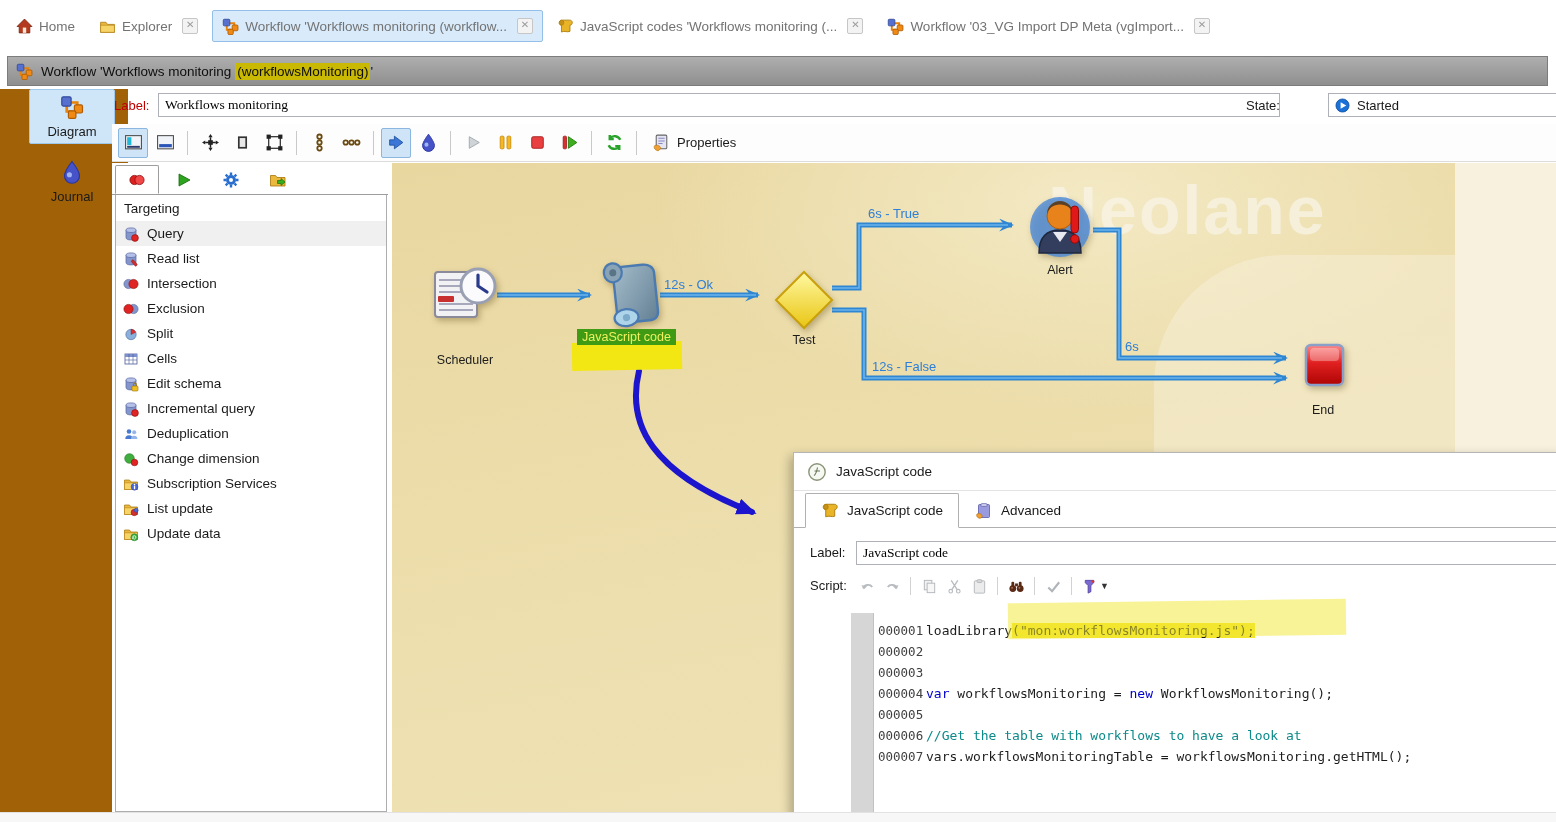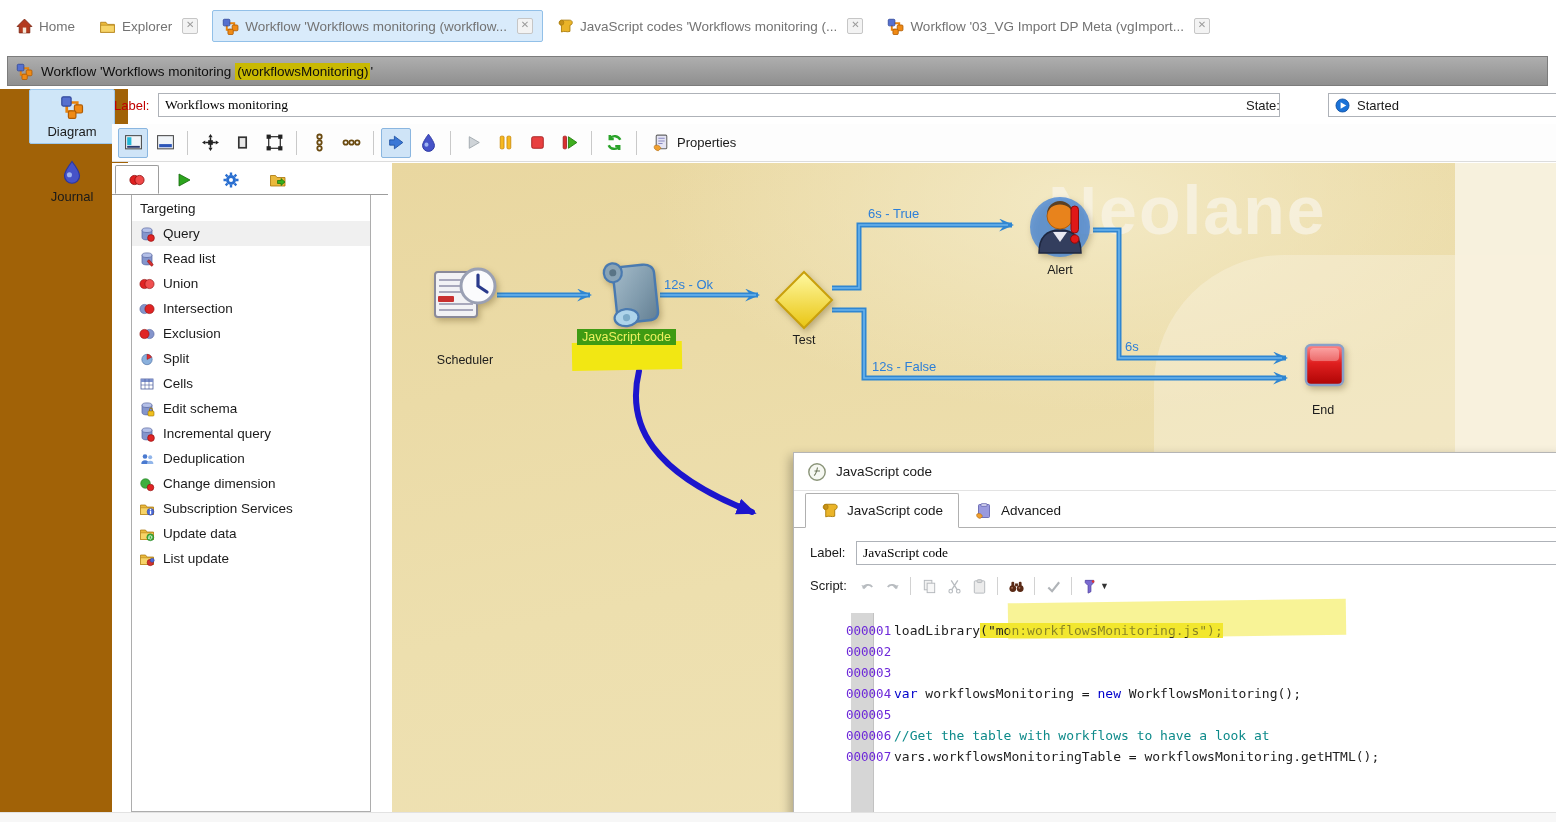--- a/index.html
+++ b/index.html
@@ -56,21 +56,21 @@
   .props-btn{display:flex;align-items:center;gap:6px;padding:0 8px;height:28px;}
   .props-btn .icon-slot{width:19px;height:19px;}
 
   
   .palette{position:absolute;left:112px;top:163px;width:278px;height:649px;background:#fff;box-sizing:border-box;}
   .pal-tabs{display:flex;gap:3px;height:29px;padding:2px 0 0 3px;border-bottom:1px solid #9d9d9d;margin-right:2px;}
   .pal-tab{width:42px;height:27px;display:flex;align-items:center;justify-content:center;
            border:1px solid transparent;border-radius:2px 2px 0 0;}
   .pal-tab.active{background:#fff;border-color:#9d9d9d;border-bottom-color:#fff;margin-bottom:-1px;}
   .pal-tab .icon-slot{width:18px;height:18px;}
-  .pal-list{margin:0 19px;border:1px solid #adadad;border-top:none;height:calc(100% - 32px);
+  .pal-list{margin:0 3px;border:1px solid #adadad;border-top:none;height:calc(100% - 32px);
             background:#fff;overflow:hidden;box-sizing:border-box;}
   .pal-header{padding:6px 8px 5px 8px;font-size:13.5px;}
   .pal-item{display:flex;align-items:center;gap:8px;height:25px;padding-left:7px;font-size:13.5px;cursor:default;}
   .pal-item.hover{background:#f0f0f0;}
   .pal-item .icon-slot{width:16px;height:16px;}
 
   
   .canvas{position:absolute;left:392px;top:163px;width:1164px;height:649px;overflow:hidden;
           background:radial-gradient(ellipse 620px 300px at 60% 6%, #f3e9c4 0%, rgba(243,233,196,0) 70%),
                      linear-gradient(168deg,#e9d7a0 0%,#eddfae 55%,#efe2b6 100%);}
@@ -109,21 +109,21 @@
   #dlg-label-input{left:62px;top:4px;width:calc(100% - 62px);}
   .script-tools{position:absolute;left:62px;top:3px;display:flex;align-items:center;gap:3px;height:26px;}
   .stb{width:22px;height:22px;display:flex;align-items:center;justify-content:center;}
   .stb .icon-slot{width:17px;height:17px;}
   .stbsep{width:1px;height:18px;background:#d2d2d2;margin:0 4px;}
   .dd-arrow{font-size:9px;color:#333;margin-left:2px;}
   .codearea{position:absolute;left:0;right:0;top:160px;bottom:0;background:#fff;}
   .gutter{position:absolute;left:57px;top:0;bottom:0;width:22px;background:#d6d6d6;border-right:1px solid #c2c2c2;}
   .code-lines{position:absolute;left:0;top:7px;right:0;z-index:2;}
   .cl{display:flex;height:21px;align-items:center;font-family:"DejaVu Sans Mono",monospace;font-size:13px;}
-  .ln{width:48px;margin-left:52px;color:#6d28d9;font-size:12.5px;flex:0 0 48px;}
+  .ln{width:48px;margin-left:84px;color:#404040;font-size:12.5px;flex:0 0 48px;}
   .ct{white-space:pre;color:#1d1d1d;}
   .ct .kw{color:#0000cc;text-align:center;}
   .ct .com{color:#0d8a8a;}
   .ct .hl{background:#f2e72e;}
   .marker-swipe{position:absolute;left:214px;top:148px;width:338px;height:36px;background:rgba(242,231,46,.5);
                 transform:rotate(-0.8deg);z-index:3;pointer-events:none;}
 
   .bottom-strip{position:absolute;left:0;right:0;bottom:0;height:9px;background:#f7f7f7;border-top:1px solid #e2e2e2;z-index:40;}
 </style>
 </head>
@@ -443,29 +443,20 @@
           <span class="icon-slot pi-readlist">
             <svg viewBox="0 0 16 16">
               <path d="M3 4.2 V11.5 A5 2.4 0 0 0 13 11.5 V4.2" fill="#8495cc" stroke="#55639e" stroke-width=".7"></path>
               <ellipse cx="8" cy="4.2" rx="5" ry="2.3" fill="#b4c0e8" stroke="#55639e" stroke-width=".7"></ellipse>
               <rect x="10" y="8.5" width="2.6" height="7" rx="1" transform="rotate(-40 11.3 12)" fill="#d43030" stroke="#8a0c0c" stroke-width=".5"></rect>
             </svg>
           </span>
           <span>Read list</span>
         </div>
 
-        <div class="pal-item">
-          <span class="icon-slot pi-union">
-            <svg viewBox="0 0 16 16">
-              <circle cx="5.5" cy="8" r="4.6" fill="#e02424" stroke="#8a0c0c" stroke-width=".6"></circle>
-              <circle cx="10.5" cy="8" r="4.6" fill="#f05050" stroke="#8a0c0c" stroke-width=".6"></circle>
-            </svg>
-          </span>
-          <span>Union</span>
-        </div>
 
         <div class="pal-item">
           <span class="icon-slot pi-intersection">
             <svg viewBox="0 0 16 16">
               <circle cx="5.5" cy="8" r="4.6" fill="#8495cc" stroke="#55639e" stroke-width=".6"></circle>
               <circle cx="10.5" cy="8" r="4.6" fill="#e02424" stroke="#8a0c0c" stroke-width=".6"></circle>
             </svg>
           </span>
           <span>Intersection</span>
         </div>
@@ -554,41 +545,41 @@
               <path d="M1.5 6.8 H14.5 V13.5 H1.5 Z" fill="#f7d468" stroke="#a87408" stroke-width=".5"></path>
               <circle cx="11.5" cy="10.8" r="3.4" fill="#4a6ad8" stroke="#2a3a9c" stroke-width=".5"></circle>
               <rect x="10.9" y="9.8" width="1.3" height="3.4" fill="#fff"></rect>
               <circle cx="11.5" cy="8.6" r=".8" fill="#fff"></circle>
             </svg>
           </span>
           <span>Subscription Services</span>
         </div>
 
         <div class="pal-item">
+          <span class="icon-slot pi-listupdate">
+            <svg viewBox="0 0 16 16">
+              <path d="M1.5 4 h5 l1.5 2 h6.5 v7.5 H1.5 Z" fill="#eab93c" stroke="#a87408" stroke-width=".7"></path>
+              <path d="M1.5 6.8 H14.5 V13.5 H1.5 Z" fill="#f7d468" stroke="#a87408" stroke-width=".5"></path>
+              <circle cx="11.3" cy="11.5" r="3.2" fill="#d03030" stroke="#8a0c0c" stroke-width=".5"></circle>
+              <circle cx="13.2" cy="9.3" r="2" fill="#4a6ad8" stroke="#2a3a9c" stroke-width=".5"></circle>
+            </svg>
+          </span>
+          <span>List update</span>
+        </div>
+
+        <div class="pal-item">
           <span class="icon-slot pi-updatedata">
             <svg viewBox="0 0 16 16">
               <path d="M1.5 4 h5 l1.5 2 h6.5 v7.5 H1.5 Z" fill="#eab93c" stroke="#a87408" stroke-width=".7"></path>
               <path d="M1.5 6.8 H14.5 V13.5 H1.5 Z" fill="#f7d468" stroke="#a87408" stroke-width=".5"></path>
               <circle cx="11.3" cy="11.3" r="3.5" fill="#3fae3f" stroke="#1e7a1e" stroke-width=".5"></circle>
               <path d="M9.7 11.3 a1.6 1.6 0 1 1 .6 1.3 M9.6 12.9 v-1.2 h1.2" stroke="#fff" fill="none" stroke-width=".8"></path>
             </svg>
           </span>
           <span>Update data</span>
-        </div>
-
-        <div class="pal-item">
-          <span class="icon-slot pi-listupdate">
-            <svg viewBox="0 0 16 16">
-              <path d="M1.5 4 h5 l1.5 2 h6.5 v7.5 H1.5 Z" fill="#eab93c" stroke="#a87408" stroke-width=".7"></path>
-              <path d="M1.5 6.8 H14.5 V13.5 H1.5 Z" fill="#f7d468" stroke="#a87408" stroke-width=".5"></path>
-              <circle cx="11.3" cy="11.5" r="3.2" fill="#d03030" stroke="#8a0c0c" stroke-width=".5"></circle>
-              <circle cx="13.2" cy="9.3" r="2" fill="#4a6ad8" stroke="#2a3a9c" stroke-width=".5"></circle>
-            </svg>
-          </span>
-          <span>List update</span>
         </div>
       </div>
   </div>
 </div>
 
 <div class="canvas">
   <div class="canvas-band"></div>
   <div class="canvas-card"></div>
   <div class="watermark">Neolane</div>
 

